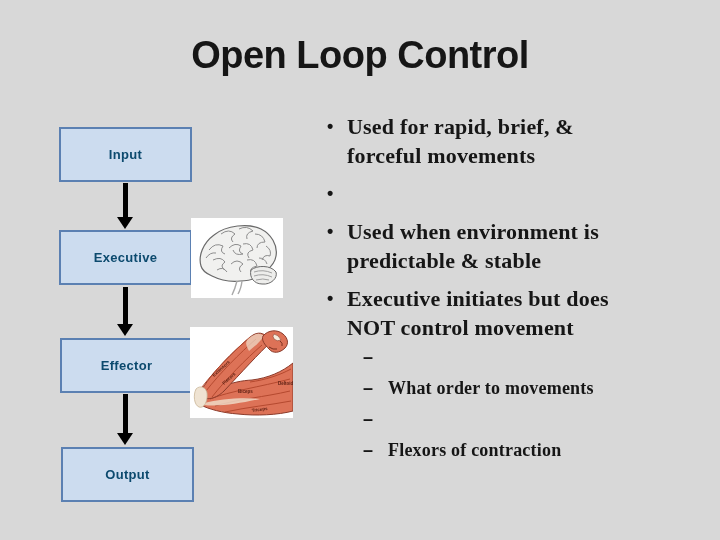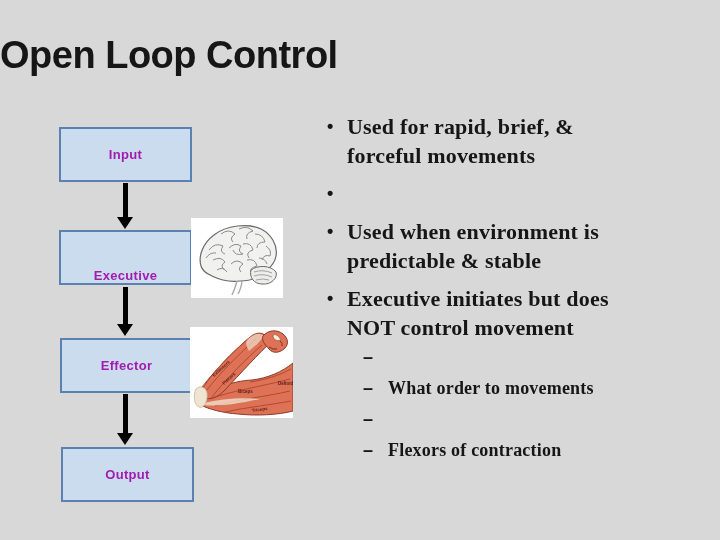--- a/index.html
+++ b/index.html
@@ -4,33 +4,33 @@
 <style>
   html,body{margin:0;padding:0;}
   .slide{
     position:relative; width:720px; height:540px;
     background:var(--bg,#d8d8d8);
     font-family:"Liberation Sans",sans-serif;
     overflow:hidden;
   }
   .title{
     position:absolute; top:34px; left:0; width:720px;
-    font-size:38px; font-weight:bold;
+    text-align:center; font-size:38px; font-weight:bold;
     color:var(--ink,#141414); letter-spacing:-0.5px;
   }
   
   .fbox{
     position:absolute; width:129px; height:51px;
     background:var(--box-fill,#ccdcef);
     border:2px solid var(--box-border,#5b80b2);
     display:flex; align-items:center; justify-content:center;
-    font-size:13px; font-weight:bold; color:#a21caf; letter-spacing:.3px;
+    font-size:13px; font-weight:bold; color:#0c4a6e; letter-spacing:.3px;
   }
   .box-input{left:59px; top:127px;}
-  .box-executive{left:59px; top:230px;align-items:flex-end;}
+  .box-executive{left:59px; top:230px;}
   .box-effector{left:60px; top:338px;}
   .box-output{left:61px; top:447px;}
   
   .arrow{position:absolute; width:16px;}
   .arrow .shaft{width:5px; margin:0 auto; background:#000;}
   .arrow .head{
     width:0; height:0; margin:0 auto;
     border-left:8px solid transparent; border-right:8px solid transparent;
     border-top:12px solid #000;
   }

